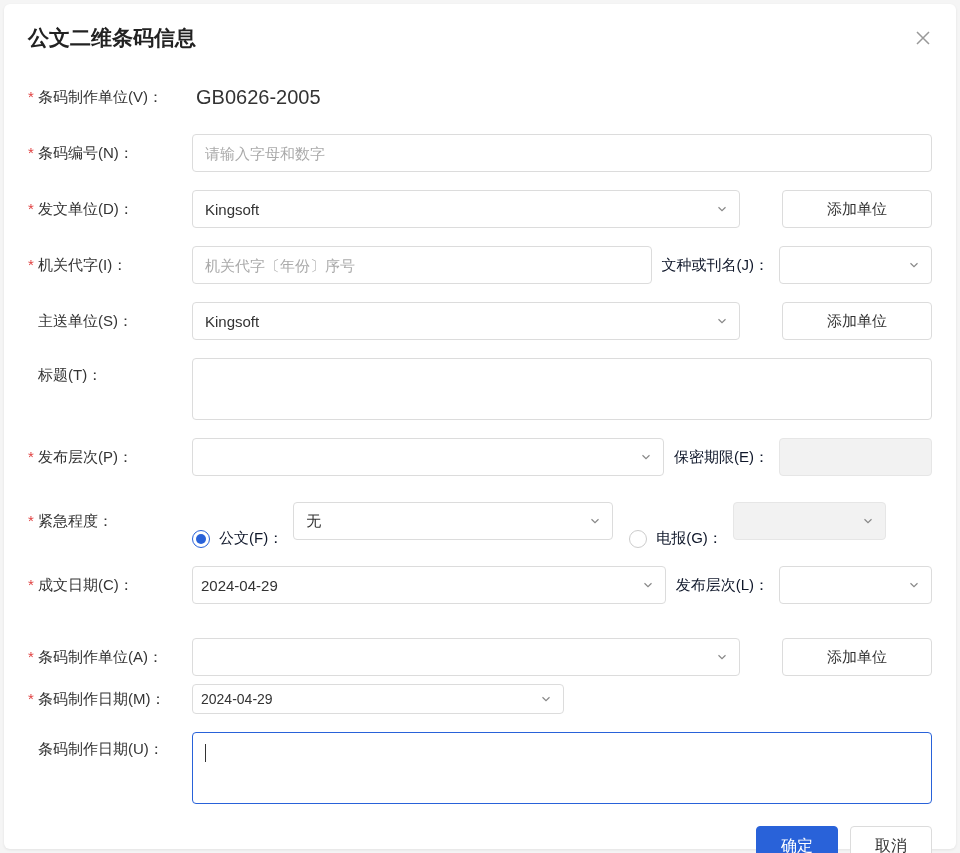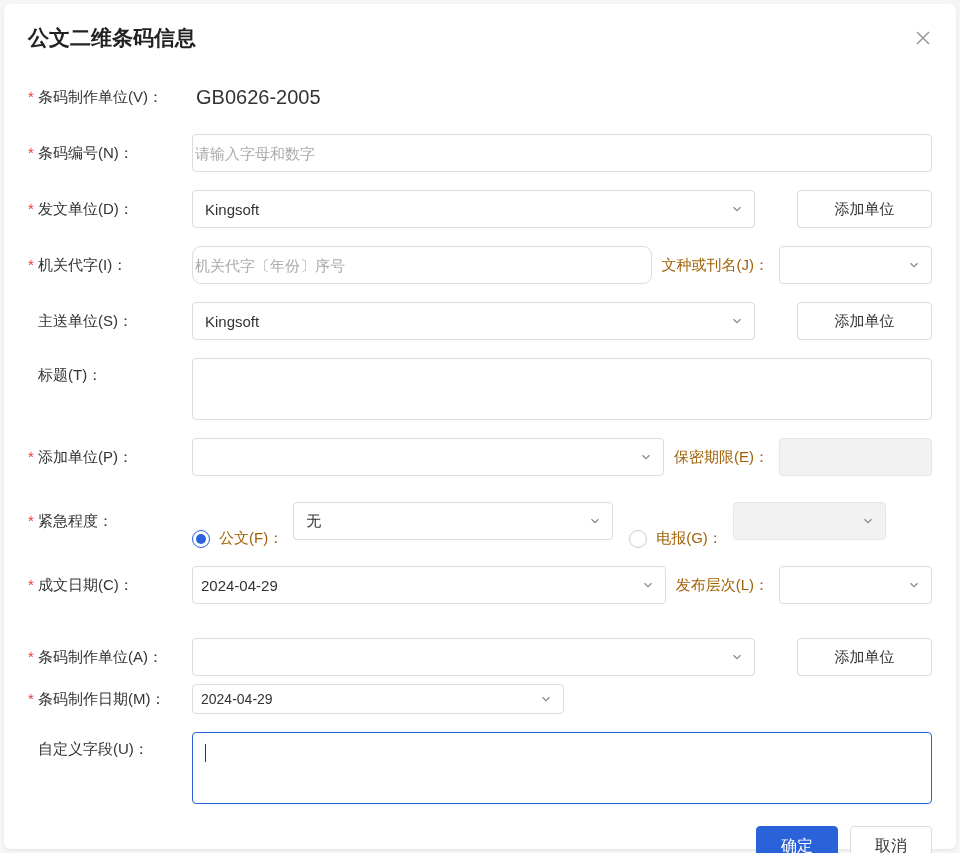--- a/index.html
+++ b/index.html
@@ -107,21 +107,21 @@
       font-size: 20px;
       color: #333;
       padding-left: 4px;
     }
 
     .input {
       width: 100%;
       height: 38px;
       border: 1px solid #dcdcdc;
       border-radius: 4px;
-      padding: 0 2px;
+      padding: 0 12px;
       font-size: 15px;
       color: #333;
       background: #fff;
       outline: none;
     }
 
     .input::placeholder {
       color: #aaa;
     }
 
@@ -183,21 +183,21 @@
 
     .btn-primary {
       background: #2962d9;
       border-color: #2962d9;
       color: #fff;
       padding: 0 24px;
       height: 40px;
     }
 
     .btn-add-unit {
-      width: 135px;
+      width: 150px;
       flex-shrink: 0;
       margin-left: 32px;
     }
 
     .textarea {
       width: 100%;
       border: 1px solid #dcdcdc;
       border-radius: 4px;
       padding: 8px 12px;
       font-size: 15px;
@@ -216,21 +216,21 @@
     .textarea-title {
       height: 62px;
     }
 
     .textarea-custom {
       height: 72px;
     }
 
     .inline-label {
       font-size: 15px;
-      color: #a16207;
+      color: #0f172a;
       white-space: nowrap;
     }
 
     .radio-group {
       display: flex;
       align-items: center;
       gap: 9px;
       margin-top: 35px;
     }
 
@@ -273,21 +273,20 @@
       flex-shrink: 0;
     }
 
     .w-select-urgent {
       width: 153px;
       flex-shrink: 0;
     }
 
     .w-input-doc-num {
       flex: 1;
-      border-radius: 9px;
     }
 
     .w-small-input {
       width: 153px;
       flex-shrink: 0;
     }
 
     .w-date-make {
       width: 372px;
     }
@@ -418,21 +417,21 @@
         <span class="label-text">标题(T)：</span>
       </div>
       <div class="field-col">
         <textarea class="textarea textarea-title" style=""></textarea>
       </div>
     </div>
 
     <div class="form-row">
       <div class="label-col">
         <span class="required">*</span>
-        <span class="label-text">添加单位(P)：</span>
+        <span class="label-text">发布层次(P)：</span>
       </div>
       <div class="field-col">
         <div class="select w-select-full">
           <span class="select-value"></span>
           <span class="chevron">
             <svg viewBox="0 0 24 24" fill="none" stroke="currentColor" stroke-width="2">
                 <path d="M6 9l6 6 6-6"></path>
               </svg>
           </span>
         </div>
@@ -533,21 +532,21 @@
                 <path d="M6 9l6 6 6-6"></path>
               </svg>
           </span>
         </div>
       </div>
     </div>
 
     <div class="form-row tall">
       <div class="label-col pt">
         <span class="required hidden">*</span>
-        <span class="label-text">自定义字段(U)：</span>
+        <span class="label-text">条码制作日期(U)：</span>
       </div>
       <div class="field-col">
         <div class="textarea textarea-custom focused"><span class="cursor-line"></span></div>
       </div>
     </div>
 
   </div>
 
   <div class="dialog-footer">
     <button class="btn btn-primary">确定</button>

